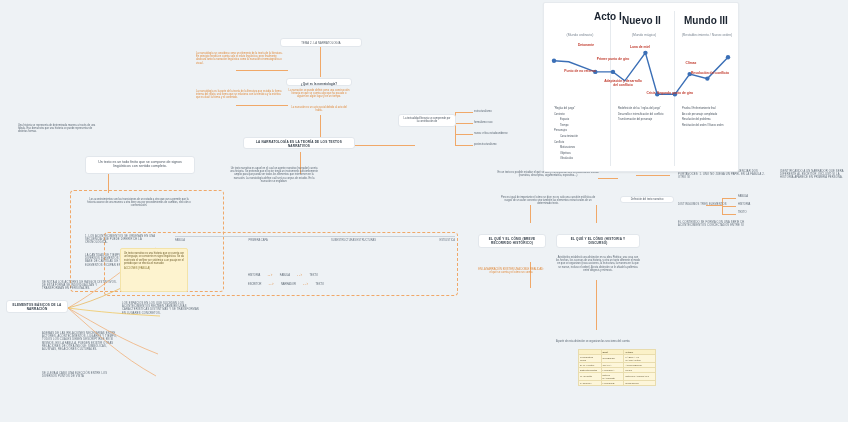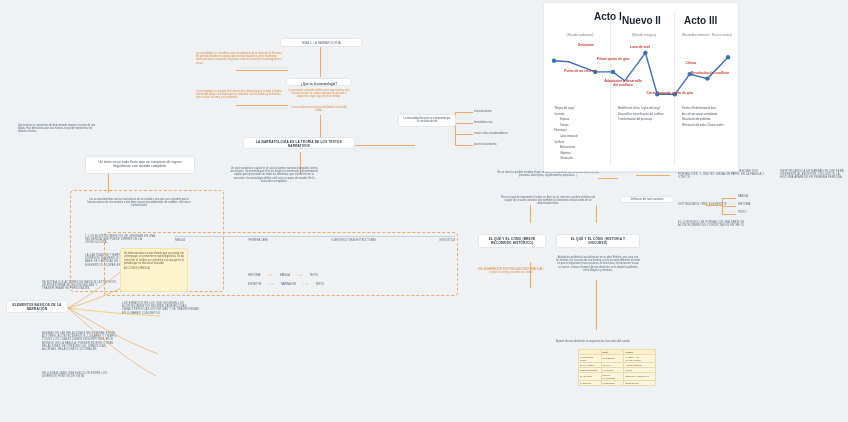--- a/index.html
+++ b/index.html
@@ -240,21 +240,21 @@
     </table>
   </div>
 
   <div id="arc-panel">
 
     <div class="col-div" style="left:66px;top:8px;height:155px;"></div>
     <div class="col-div" style="left:130px;top:8px;height:155px;"></div>
 
     <div class="act-title" style="left:18px;top:8px;margin-left:32px;">Acto I</div>
     <div class="act-title" style="left:78px;top:12px;">Nuevo II</div>
-    <div class="act-title" style="left:140px;top:12px;">Acto III</div>
+    <div class="act-title" style="left:140px;top:12px;">Mundo III</div>
 
     <div class="act-sub" style="left:10px;top:30px;width:52px;">(Mundo ordinario)</div>
     <div class="act-sub" style="left:74px;top:30px;width:52px;">(Mundo mágico)</div>
     <div class="act-sub" style="left:136px;top:30px;width:54px;">(Restablecimiento / Nuevo orden)</div>
 
     <svg id="arc-svg" style="position:absolute;left:0;top:36px;width:194px;height:66px;">
         <path d="M10.0,21.7 L24.7,22.8 L51.3,32.9 L69.0,32.9 L80.8,41.8 L101.4,13.8 L113.2,55.3 L130.9,55.3 L145.7,35.1 L163.4,39.6 L184.0,18.3" fill="none" stroke="#3b6fb6" stroke-width="1.4"></path>
         <circle cx="10" cy="21.68" r="2.2" fill="#3b6fb6"></circle>
         <circle cx="51.28813559322034" cy="32.879999999999995" r="2.2" fill="#3b6fb6"></circle>
         <circle cx="68.98305084745763" cy="32.879999999999995" r="2.2" fill="#3b6fb6"></circle>

